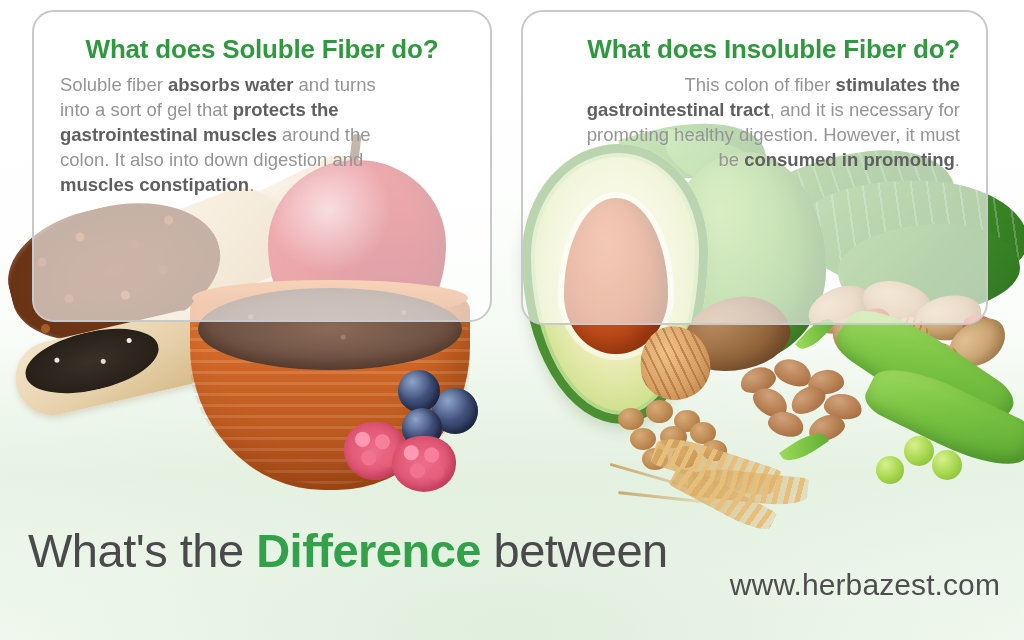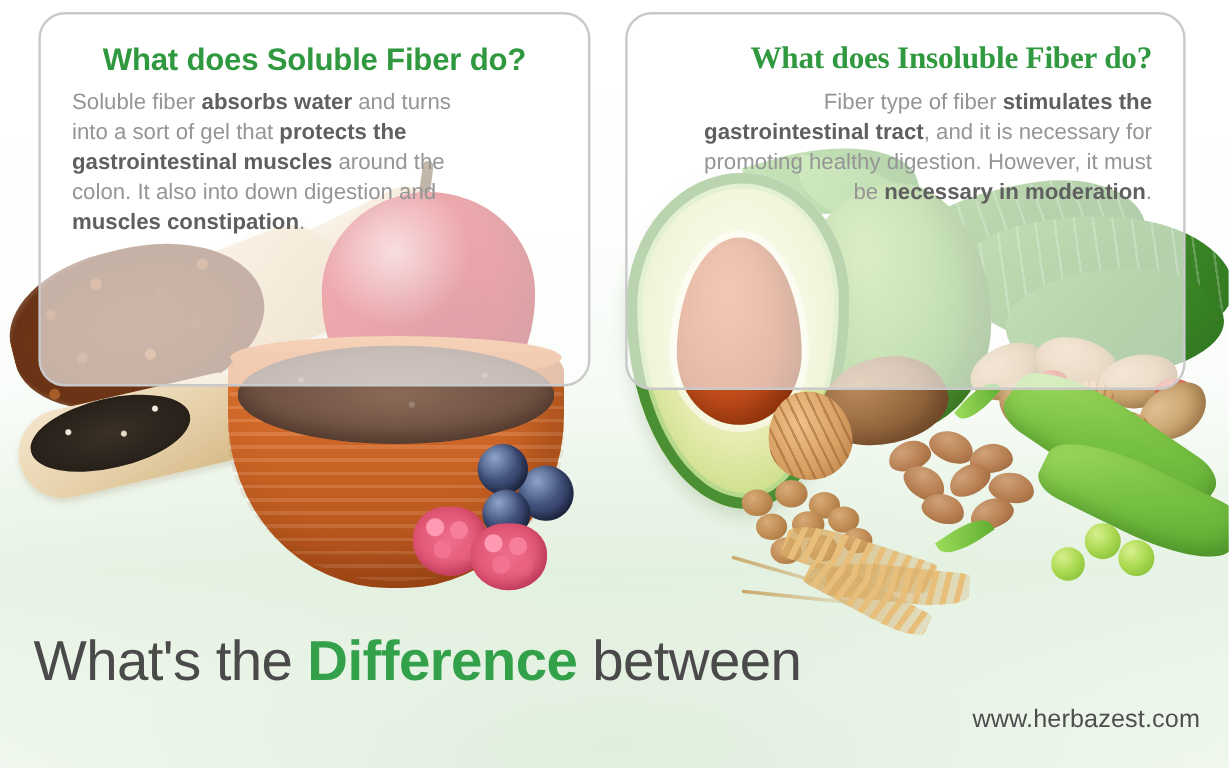--- a/index.html
+++ b/index.html
@@ -39,21 +39,21 @@
 
   .panel-title {
     color:#30993f;
     font-weight:bold;
     font-size:26px;
     line-height:30px;
     letter-spacing:-0.2px;
     white-space:nowrap;
   }
   #panel-soluble .panel-title { text-align:center; }
-  #panel-insoluble .panel-title { text-align:right;font-family:Liberation Serif, serif; }
+  #panel-insoluble .panel-title { text-align:right; }
 
   .panel-body {
     margin-top:8px;
     font-size:18.5px;
     line-height:25px;
     color:#959595;
     max-width:340px;
   }
   #panel-soluble .panel-body { text-align:left; }
   #panel-insoluble .panel-body { text-align:right; margin-left:auto; max-width:378px; }
@@ -343,22 +343,22 @@
   
   #headline {
     position:absolute; left:28px; top:484px; width:720px;margin-top:39px;
   }
   .hl-line { color:#4a4a4a; font-weight:normal; letter-spacing:-0.5px; white-space:nowrap; }
   #hl-line-1 { font-size:47px; line-height:56px; }
   #hl-line-2 { font-size:50px; line-height:58px; }
   .hl-green { color:#33a04a; font-weight:bold; }
 
   #site-url {
-    position:absolute; right:24px; top:588px;
-    font-size:21px; color:#4e4e4e; letter-spacing:0.1px;
+    position:absolute; right:24px; top:568px;
+    font-size:30px; color:#4e4e4e; letter-spacing:0.1px;
   }
 </style>
 </head>
 <body>
 
 <div id="infographic">
 
   <div class="bottom-wash"></div>
 
   <div class="food" id="food-soluble">
@@ -450,21 +450,21 @@
   <div class="panel" id="panel-soluble">
     <div class="panel-inner">
       <div class="panel-title">What does Soluble Fiber do?</div>
       <div class="panel-body" id="body-soluble"><span>Soluble fiber </span><b>absorbs water</b><span> and turns into a sort of gel that </span><b>protects the gastrointestinal muscles</b><span> around the colon. It also into down digestion and </span><b>muscles constipation</b><span>.</span></div>
     </div>
   </div>
 
   <div class="panel" id="panel-insoluble">
     <div class="panel-inner">
       <div class="panel-title">What does Insoluble Fiber do?</div>
-      <div class="panel-body" id="body-insoluble"><span>Fiber type of fiber </span><b>stimulates the gastrointestinal tract</b><span>, and it is necessary for promoting healthy digestion. However, it must be </span><b>necessary in moderation</b><span>.</span></div>
+      <div class="panel-body" id="body-insoluble"><span>This colon of fiber </span><b>stimulates the gastrointestinal tract</b><span>, and it is necessary for promoting healthy digestion. However, it must be </span><b>consumed in promoting</b><span>.</span></div>
     </div>
   </div>
 
   <div id="headline">
     <div class="hl-line" id="hl-line-1"><span class="">What's the </span><span class="hl-green">Difference</span><span class=""> between</span></div>
   </div>
 
   <div id="site-url">www.herbazest.com</div>
 
 </div>

